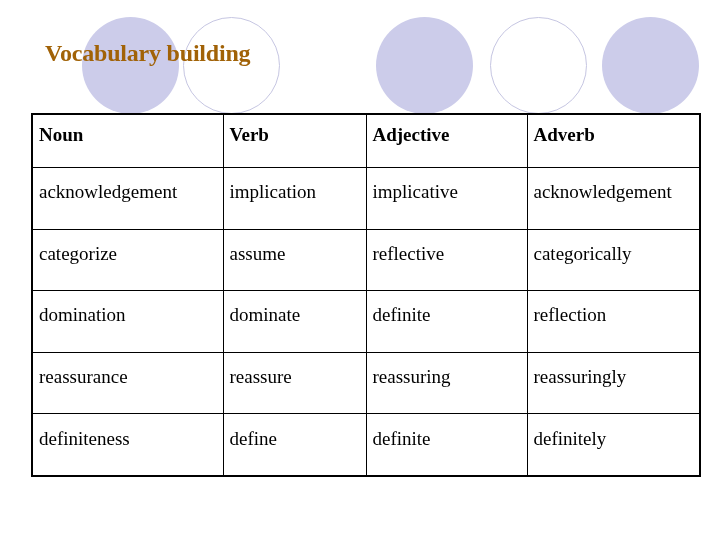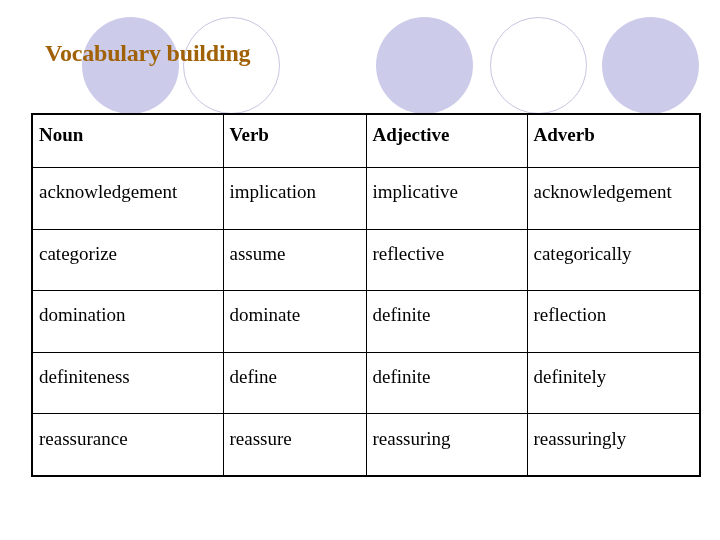--- a/index.html
+++ b/index.html
@@ -156,27 +156,27 @@
           <td>reflective</td>
           <td>categorically</td>
         </tr>
         <tr>
           <td>domination</td>
           <td>dominate</td>
           <td>definite</td>
           <td>reflection</td>
         </tr>
         <tr>
+          <td>reassurance</td>
+          <td>reassure</td>
+          <td>reassuring</td>
+          <td>reassuringly</td>
+        </tr>
+        <tr>
           <td>definiteness</td>
           <td>define</td>
           <td>definite</td>
           <td>definitely</td>
-        </tr>
-        <tr>
-          <td>reassurance</td>
-          <td>reassure</td>
-          <td>reassuring</td>
-          <td>reassuringly</td>
         </tr>
       </tbody>
   </table>
 
 </div>
 
 </body></html>

